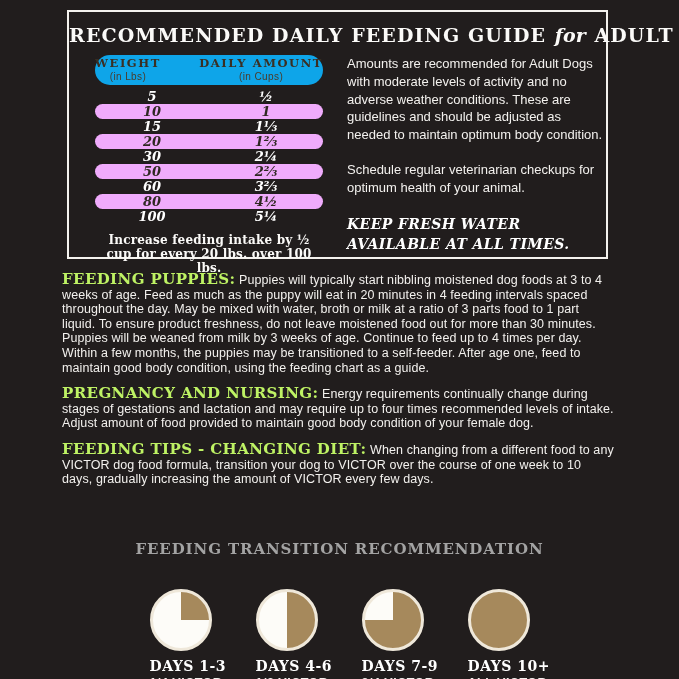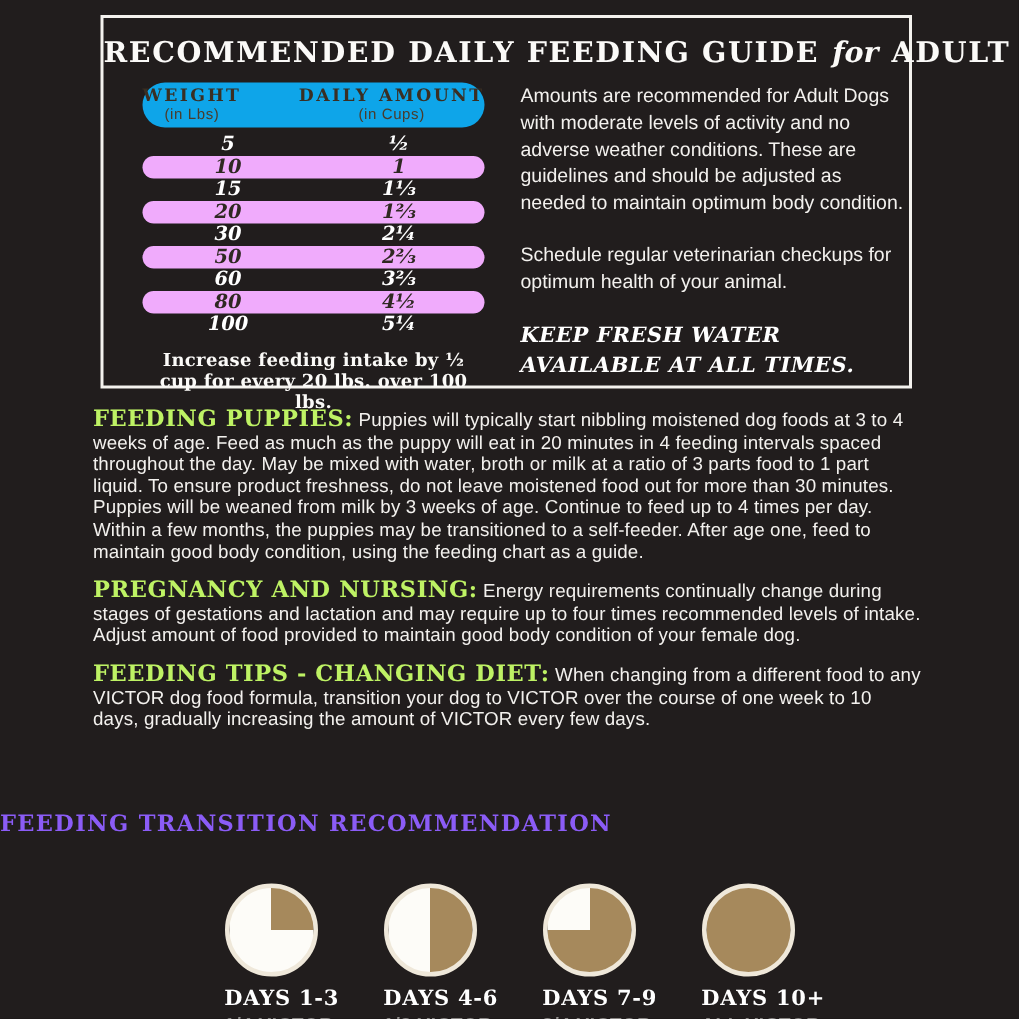--- a/index.html
+++ b/index.html
@@ -62,23 +62,23 @@
   }
   
   .sections{position:absolute;left:62px;top:272px;width:552px;}
   .section{margin:0 0 11px 0;font-size:12.5px;line-height:14.6px;letter-spacing:.1px;color:#f3f1ee;}
   .shead{
     font-family:"DejaVu Serif","Liberation Serif",serif;font-weight:bold;
     font-size:15px;letter-spacing:.4px;color:#bef264;
   }
   
   .trans-head{
-    position:absolute;left:0;top:540px;width:679px;text-align:left;
-    font-family:"DejaVu Serif","Liberation Serif",serif;font-weight:bold;
-    font-size:15px;letter-spacing:.9px;color:#8b5cf6;
+    position:absolute;left:0;top:540px;width:679px;text-align:center;
+    font-family:"DejaVu Serif","Liberation Serif",serif;font-weight:bold;
+    font-size:15px;letter-spacing:.9px;color:#a3a3a3;
   }
   .steps{
     position:absolute;left:0;top:589px;width:679px;
     display:flex;justify-content:center;gap:44px;
   }
   .step{width:62px;text-align:center;}
   .pie{
     width:56px;height:56px;border-radius:50%;
     border:3px solid #efe8da;margin:0 auto;
   }

